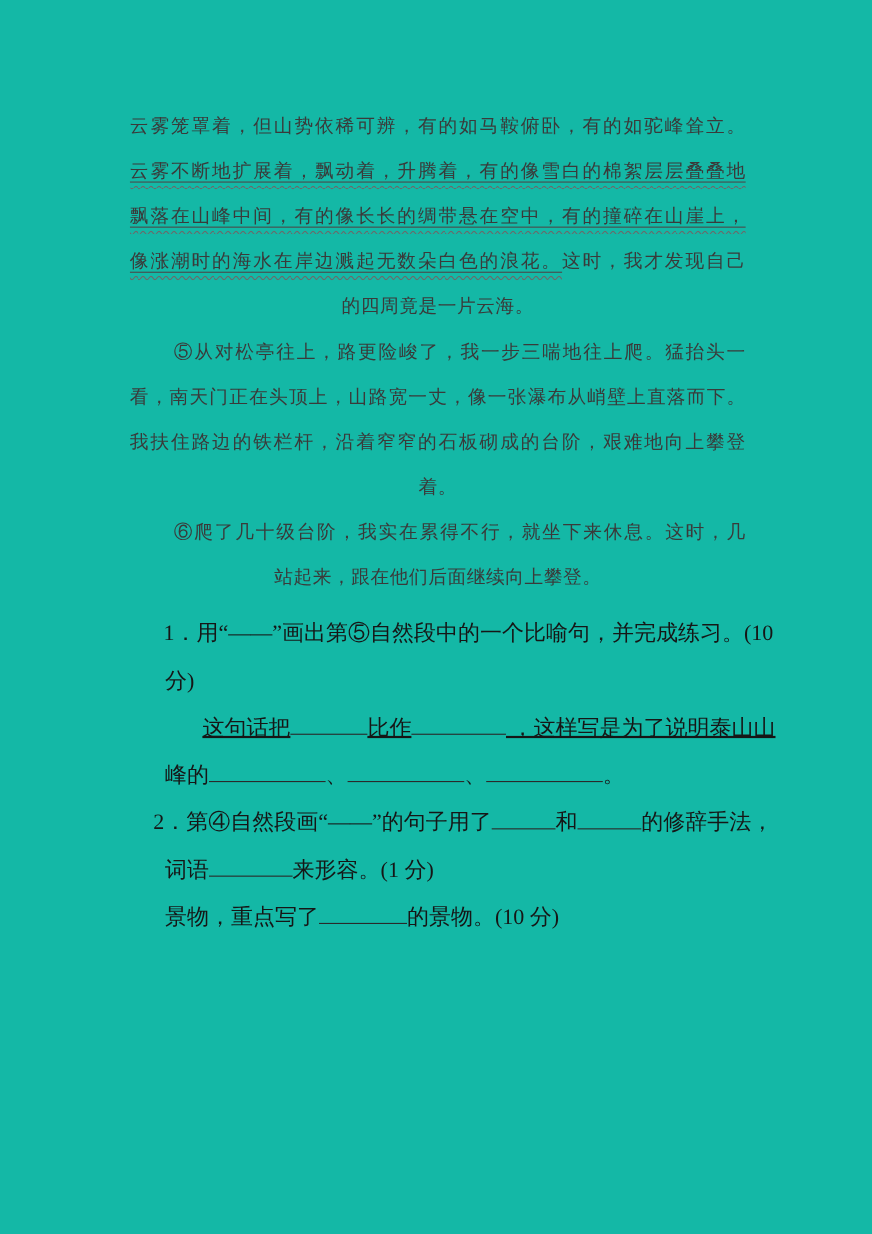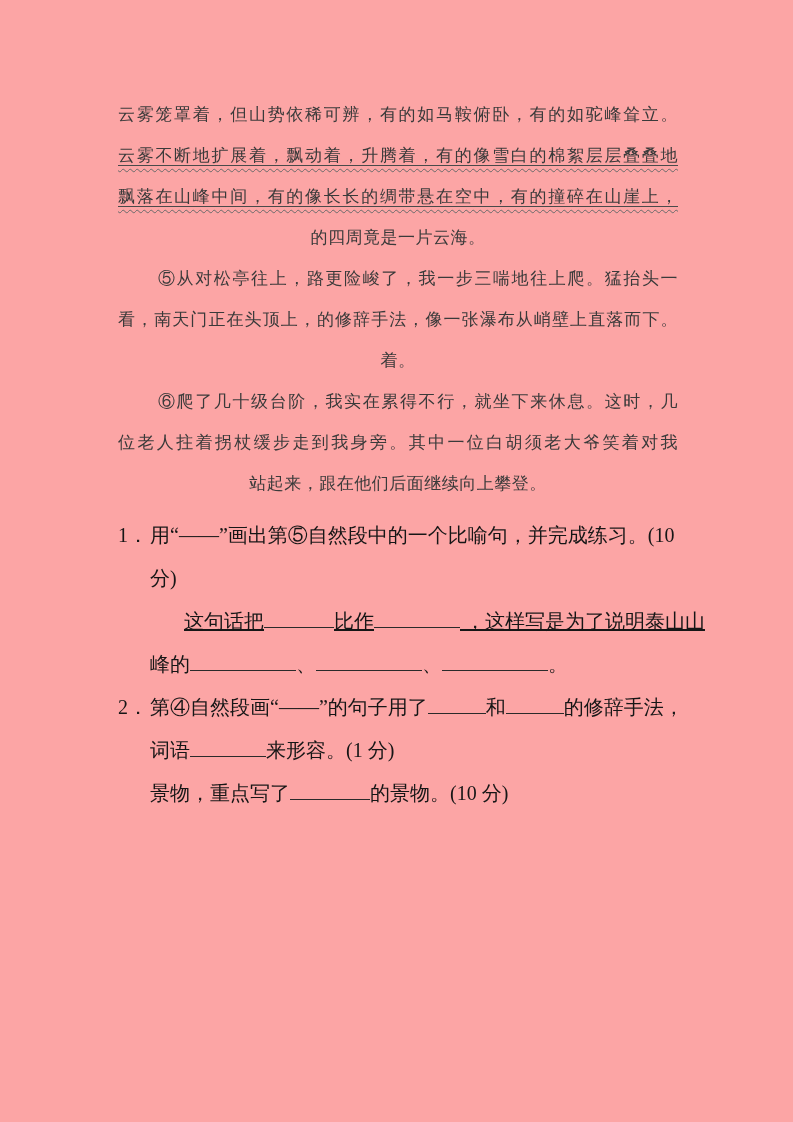--- a/index.html
+++ b/index.html
@@ -1,20 +1,20 @@
 <!DOCTYPE html>
 <html><head>
 <meta charset="utf-8">
 <style>
   html,body{margin:0;padding:0;}
   body{background:#888;}
   .page{
     position:relative;
     width:793px;height:1122px;
-    background:#fca5a5;
+    background:#14b8a6;
     margin:0 auto;
     overflow:hidden;
     font-family:"Liberation Serif",serif;
   }
   .content{
     position:absolute;
     left:118px;top:94px;
     width:585px;
   }
   
@@ -50,47 +50,48 @@
     width:585px;
     font-size:20px;
     color:#161616;
   }
   .q-line{
     height:43px;
     line-height:43px;
     padding-left:32px;
     white-space:nowrap;
   }
-  .q-line.hang{ padding-left:0; }
+  .q-line.hang{ padding-left:0;text-align:right; }
   .q-num{
     display:inline-block;
     width:32px;
   }
   .blank{
     display:inline-block;
     border-bottom:1px solid #2a2a2a;
     height:1.02em;
     vertical-align:baseline;
   }
 </style>
 </head>
 <body>
 
 <div class="page">
   <div class="content">
     <div class="passage">
         <div class="p-line"><span class="">云雾笼罩着，但山势依稀可辨，有的如马鞍俯卧，有的如驼峰耸立。</span></div>
         <div class="p-line"><span class="marked">云雾不断地扩展着，飘动着，升腾着，有的像雪白的棉絮层层叠叠地</span></div>
         <div class="p-line"><span class="marked">飘落在山峰中间，有的像长长的绸带悬在空中，有的撞碎在山崖上，</span></div>
+        <div class="p-line"><span class="marked">像涨潮时的海水在岸边溅起无数朵白色的浪花。</span><span class="">这时，我才发现自己</span></div>
         <div class="p-line no-just"><span class="">的四周竟是一片云海。</span></div>
         <div class="p-line ind"><span class="">⑤从对松亭往上，路更险峻了，我一步三喘地往上爬。猛抬头一</span></div>
-        <div class="p-line"><span class="">看，南天门正在头顶上，的修辞手法，像一张瀑布从峭壁上直落而下。</span></div>
+        <div class="p-line"><span class="">看，南天门正在头顶上，山路宽一丈，像一张瀑布从峭壁上直落而下。</span></div>
+        <div class="p-line"><span class="">我扶住路边的铁栏杆，沿着窄窄的石板砌成的台阶，艰难地向上攀登</span></div>
         <div class="p-line no-just"><span class="">着。</span></div>
         <div class="p-line ind"><span class="">⑥爬了几十级台阶，我实在累得不行，就坐下来休息。这时，几</span></div>
-        <div class="p-line"><span class="">位老人拄着拐杖缓步走到我身旁。其中一位白胡须老大爷笑着对我</span></div>
         <div class="p-line no-just"><span class="">站起来，跟在他们后面继续向上攀登。</span></div>
       </div>
     <div class="questions">
         <div class="q-line hang"><span class="q-num">1．</span><span>用“——”画出第⑤自然段中的一个比喻句，并完成练习。(10</span></div>
         <div class="q-line"><span>分)</span></div>
         <div class="q-line" style="padding-left: 66px; text-decoration: underline;"><span>这句话把</span><span class="blank" style="width: 70px;"></span><span>比作</span><span class="blank" style="width: 86px;"></span><span> ，这样写是为了说明泰山山</span></div>
         <div class="q-line"><span>峰的</span><span class="blank" style="width: 106px;"></span><span>、</span><span class="blank" style="width: 106px;"></span><span>、</span><span class="blank" style="width: 106px;"></span><span>。</span></div>
         <div class="q-line hang"><span class="q-num">2．</span><span>第④自然段画“——”的句子用了</span><span class="blank" style="width: 58px;"></span><span>和</span><span class="blank" style="width: 58px;"></span><span>的修辞手法，</span></div>
         <div class="q-line"><span>词语</span><span class="blank" style="width: 76px;"></span><span>来形容。(1 分)</span></div>
         <div class="q-line"><span>景物，重点写了</span><span class="blank" style="width: 80px;"></span><span>的景物。(10 分)</span></div>

